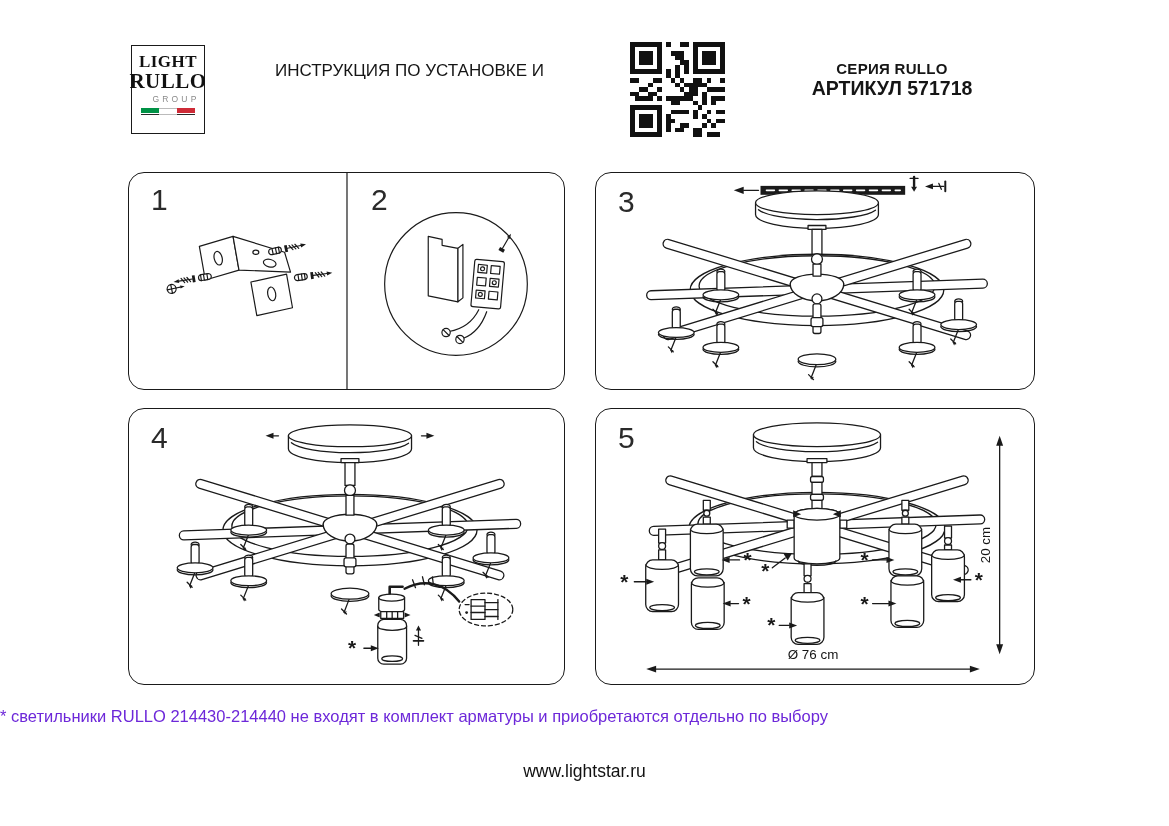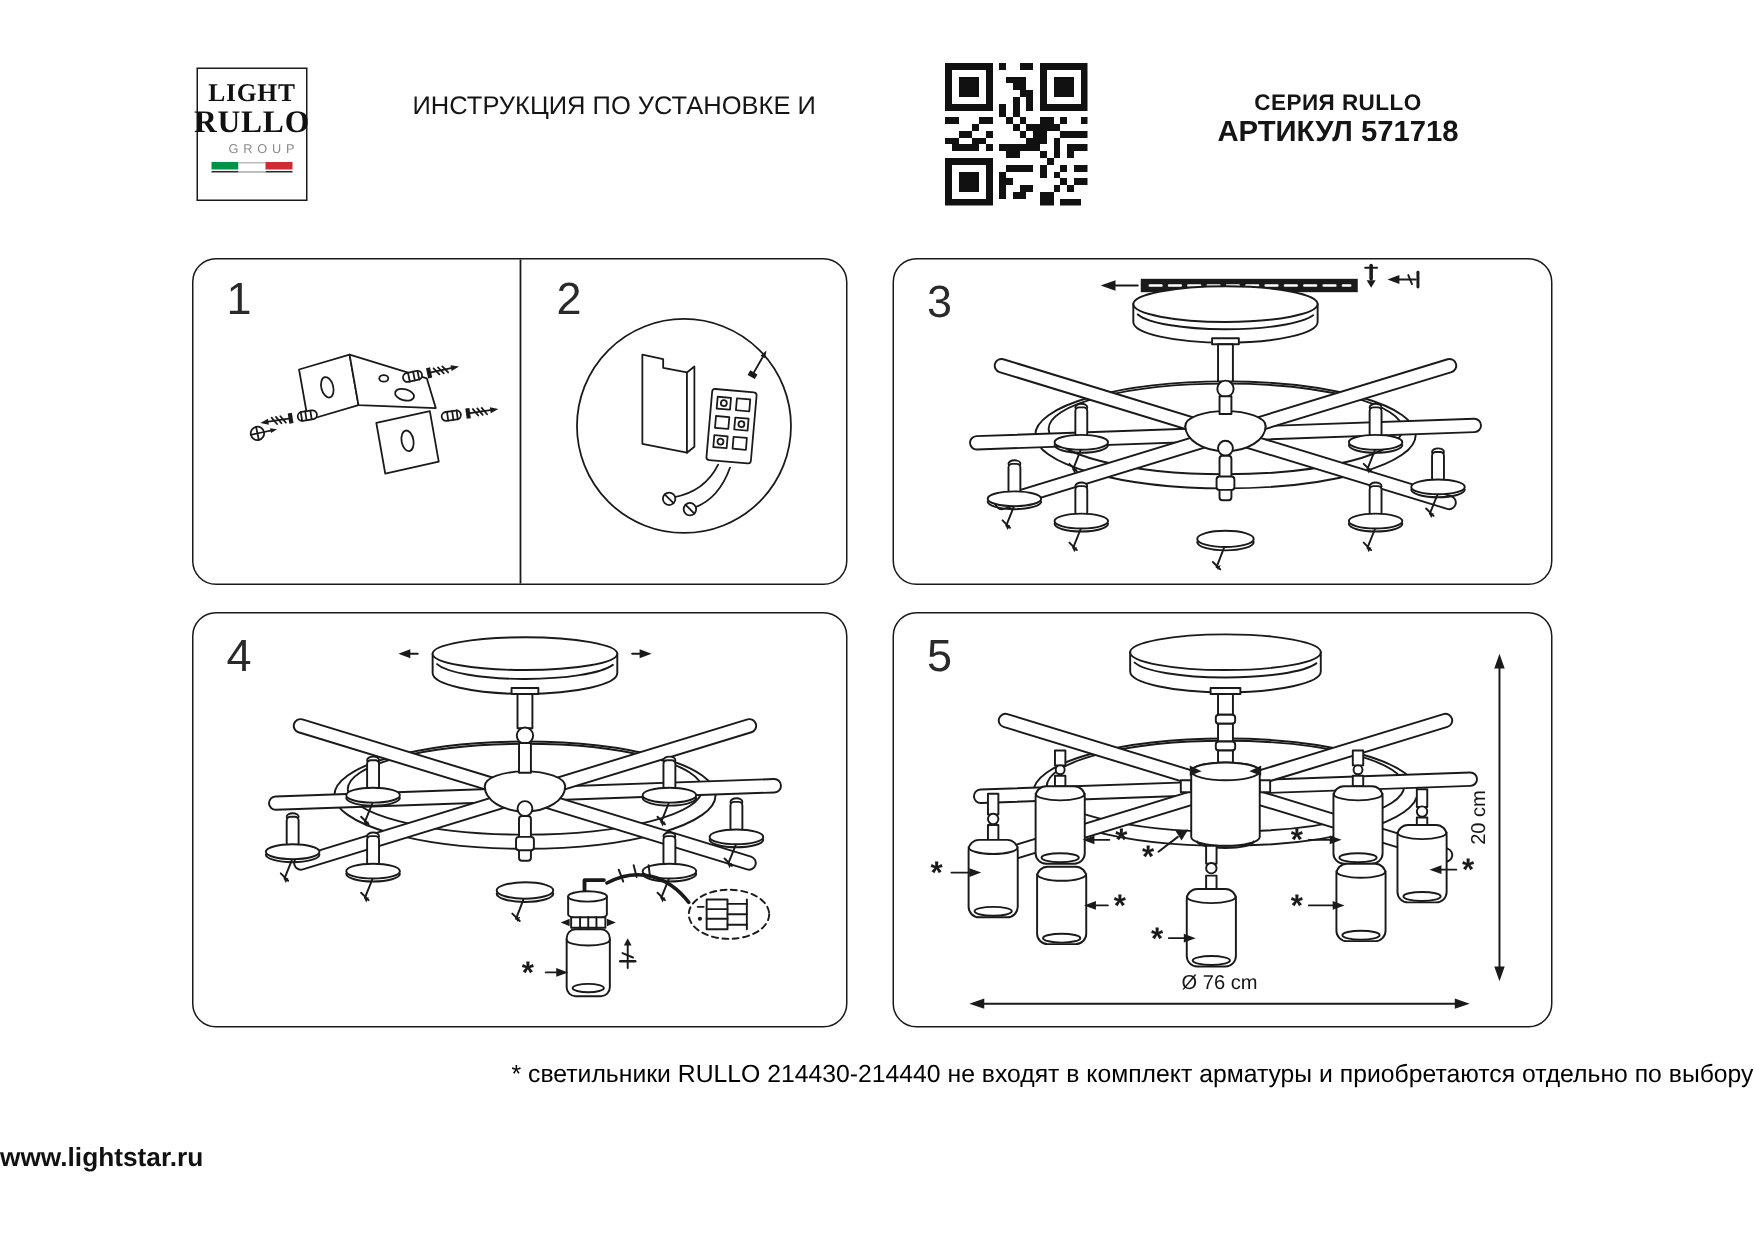--- a/index.html
+++ b/index.html
@@ -28,22 +28,22 @@
   #panel12{left:128px;top:172px;width:437px;height:218px;}
   #panel3{left:595px;top:172px;width:440px;height:218px;}
   #panel4{left:128px;top:408px;width:437px;height:277px;}
   #panel5{left:595px;top:408px;width:440px;height:277px;}
   svg.art{position:absolute;inset:0;width:100%;height:100%;}
   .num{position:absolute;font-size:30px;font-weight:400;color:#2a2a2a;line-height:30px;}
   svg text{font-family:"Liberation Sans",sans-serif;}
   .dim-label{font-size:13.5px;fill:#151515;}
   .marker{font-size:21px;font-weight:700;fill:#1a1a1a;}
   
-  .footnote{position:absolute;left:0;right:0;top:707px;text-align:right;font-size:16.5px;color:#000000;}
-  .website{position:absolute;left:0;right:0;top:761px;font-size:17.5px;font-weight:700;color:#111;}
+  .footnote{position:absolute;left:0;right:0;top:707px;text-align:left;font-size:16.5px;color:#6d28d9;}
+  .website{position:absolute;left:0;right:0;top:761px;text-align:center;font-size:17.5px;font-weight:400;color:#111;}
 </style>
 </head>
 <body>
 
 <div class="sheet">
 
   <div class="logo-box">
     <span class="logo-l1">LIGHT</span>
     <span class="logo-l2">RULLO</span>
     <span class="logo-l3">GROUP</span>

